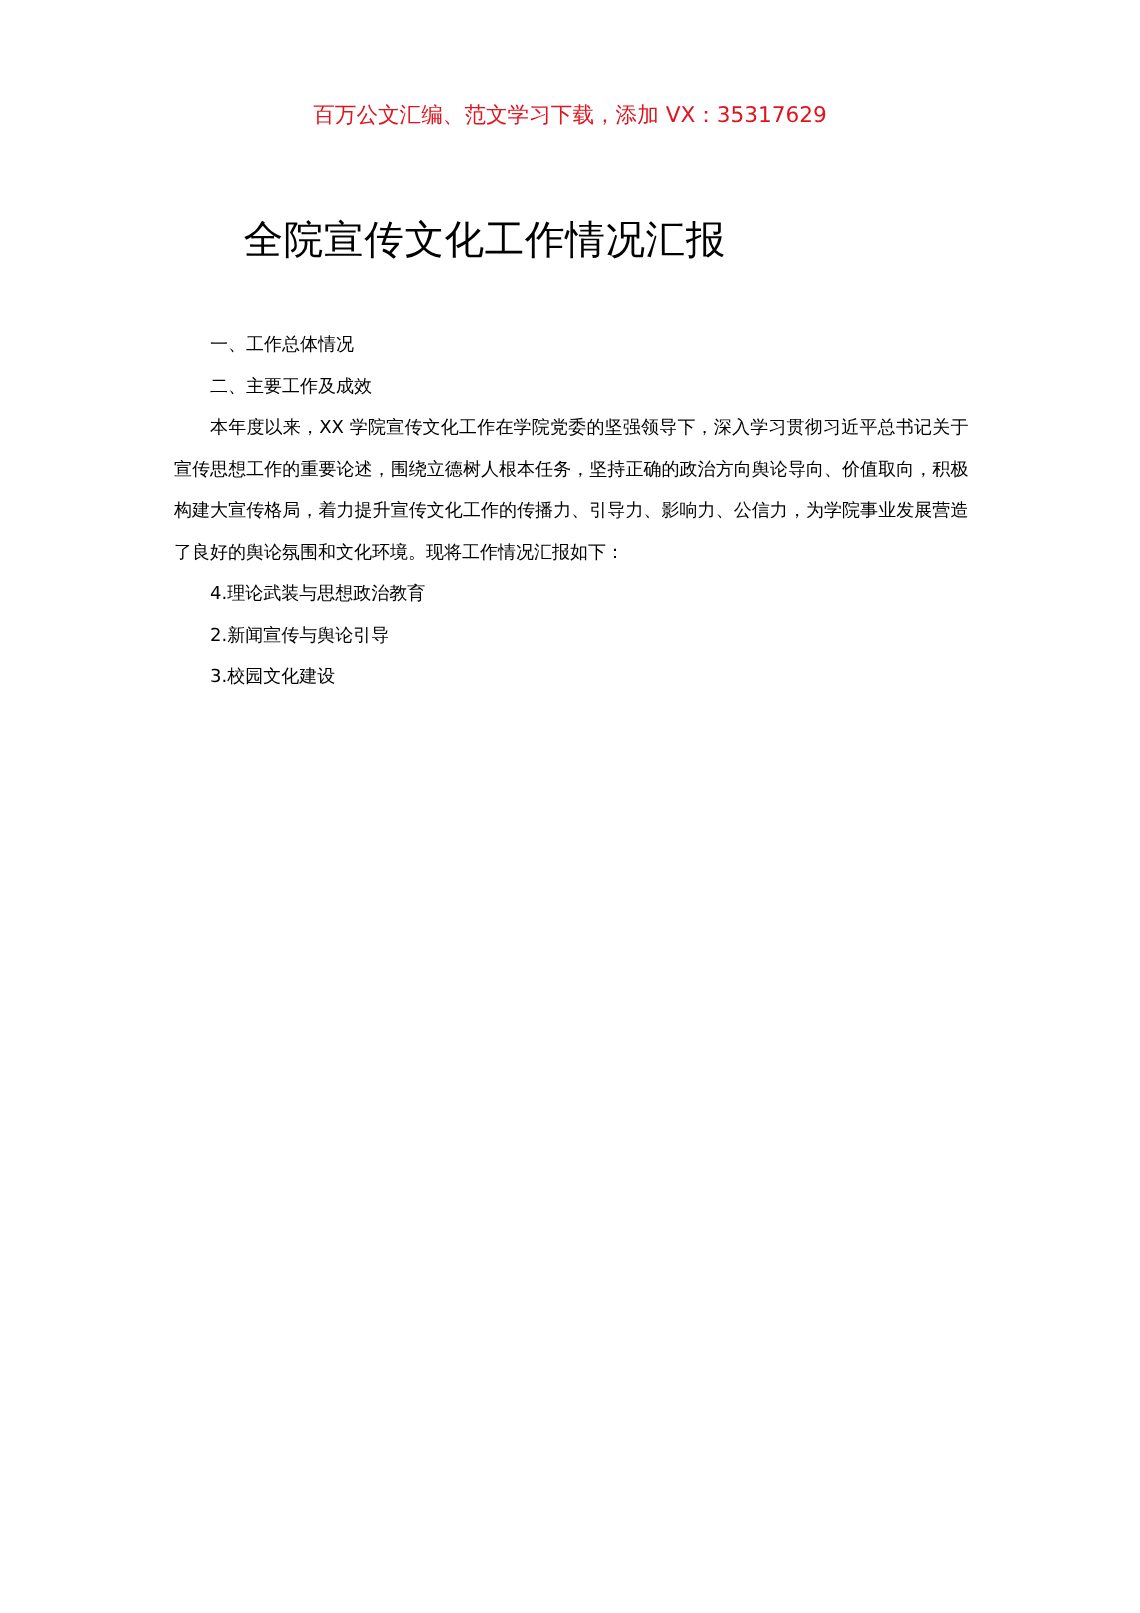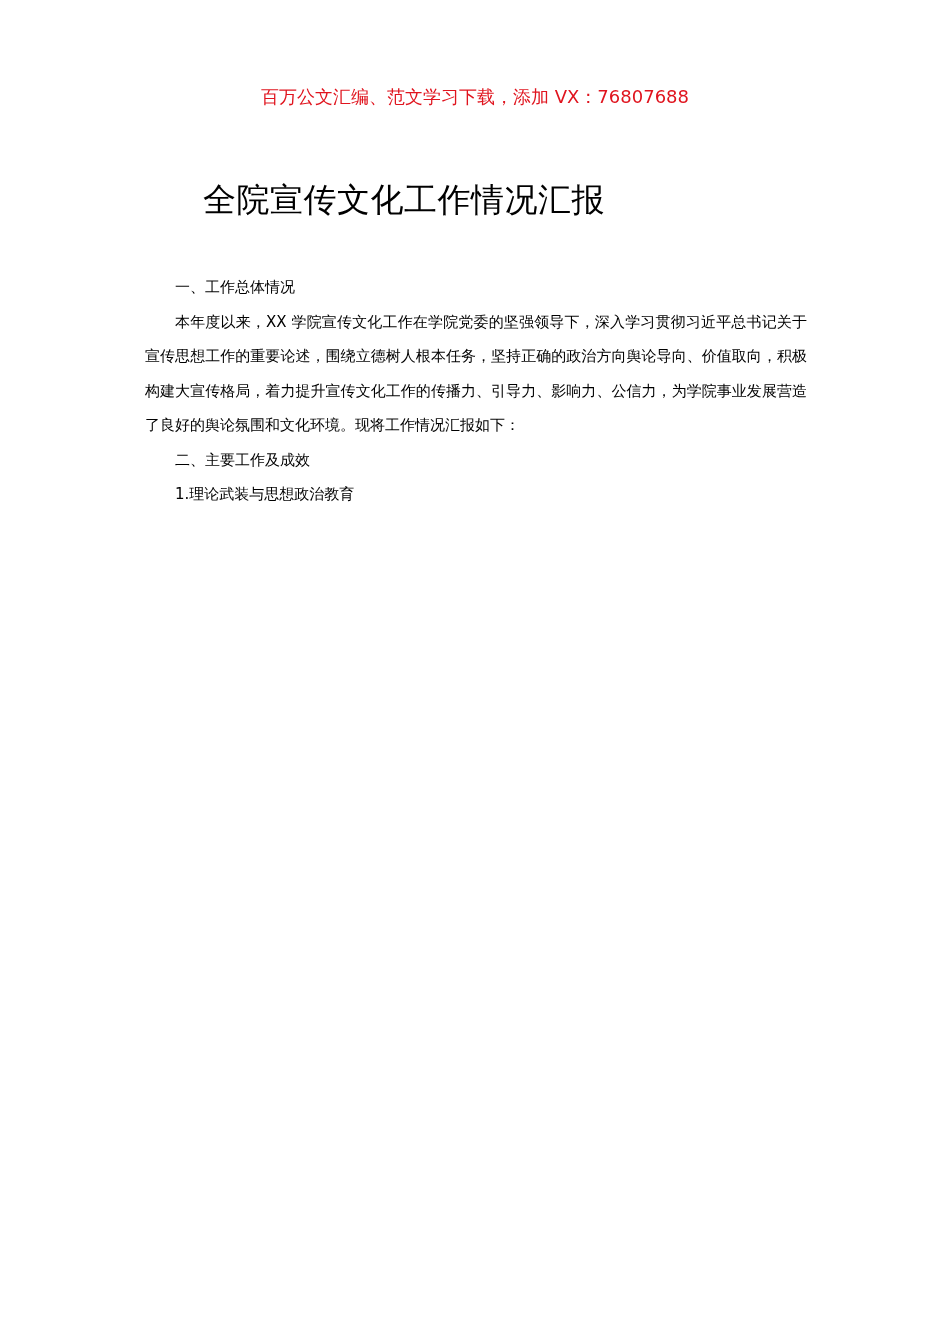--- a/index.html
+++ b/index.html
@@ -49,22 +49,24 @@
       text-justify: inter-character;
     }
     .doc-body p {
       margin: 0;
       text-indent: 2em;
     }
   </style>
 </head>
 <body>
 
-<div class="watermark">百万公文汇编、范文学习下载，添加 VX：76807688</div>
+<div class="watermark">百万公文汇编、范文学习下载，添加 VX：35317629</div>
 
 <h1 class="doc-title">全院宣传文化工作情况汇报</h1>
 
 <div class="doc-body">
   <p>一、工作总体情况</p>
+  <p>二、主要工作及成效</p>
   <p>本年度以来，XX 学院宣传文化工作在学院党委的坚强领导下，深入学习贯彻习近平总书记关于宣传思想工作的重要论述，围绕立德树人根本任务，坚持正确的政治方向舆论导向、价值取向，积极构建大宣传格局，着力提升宣传文化工作的传播力、引导力、影响力、公信力，为学院事业发展营造了良好的舆论氛围和文化环境。现将工作情况汇报如下：</p>
-  <p>二、主要工作及成效</p>
-  <p>1.理论武装与思想政治教育</p>
+  <p>4.理论武装与思想政治教育</p>
+  <p>2.新闻宣传与舆论引导</p>
+  <p>3.校园文化建设</p>
 </div>
 
 </body></html>

